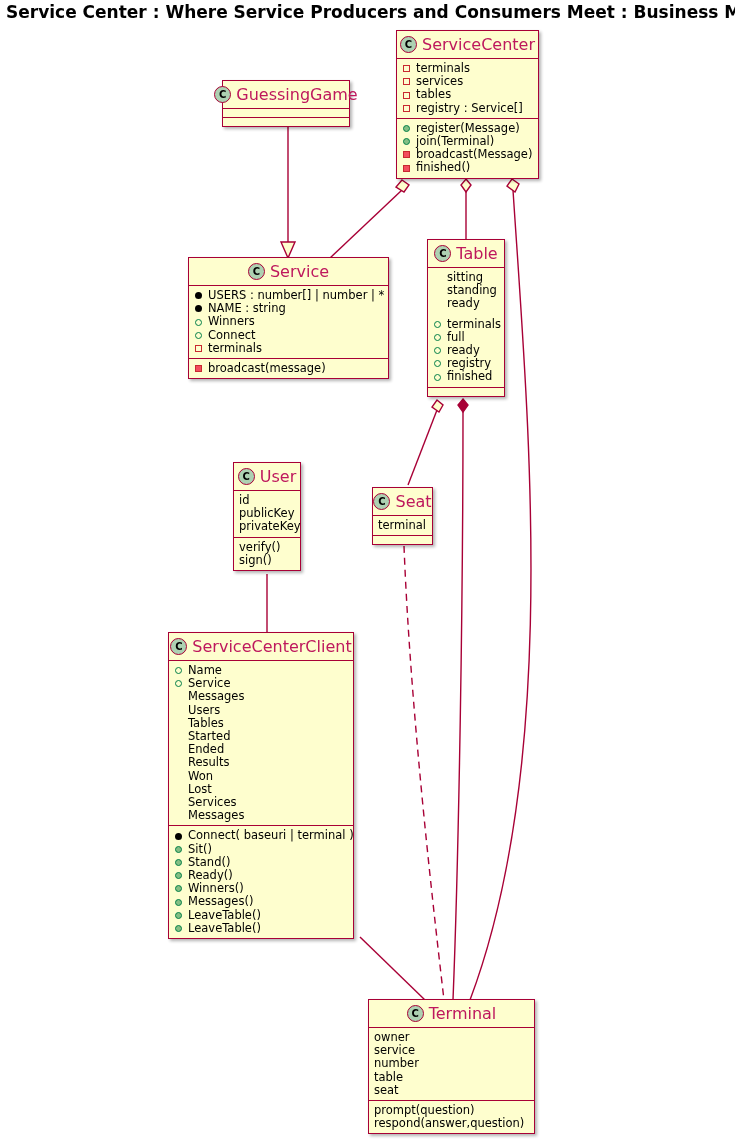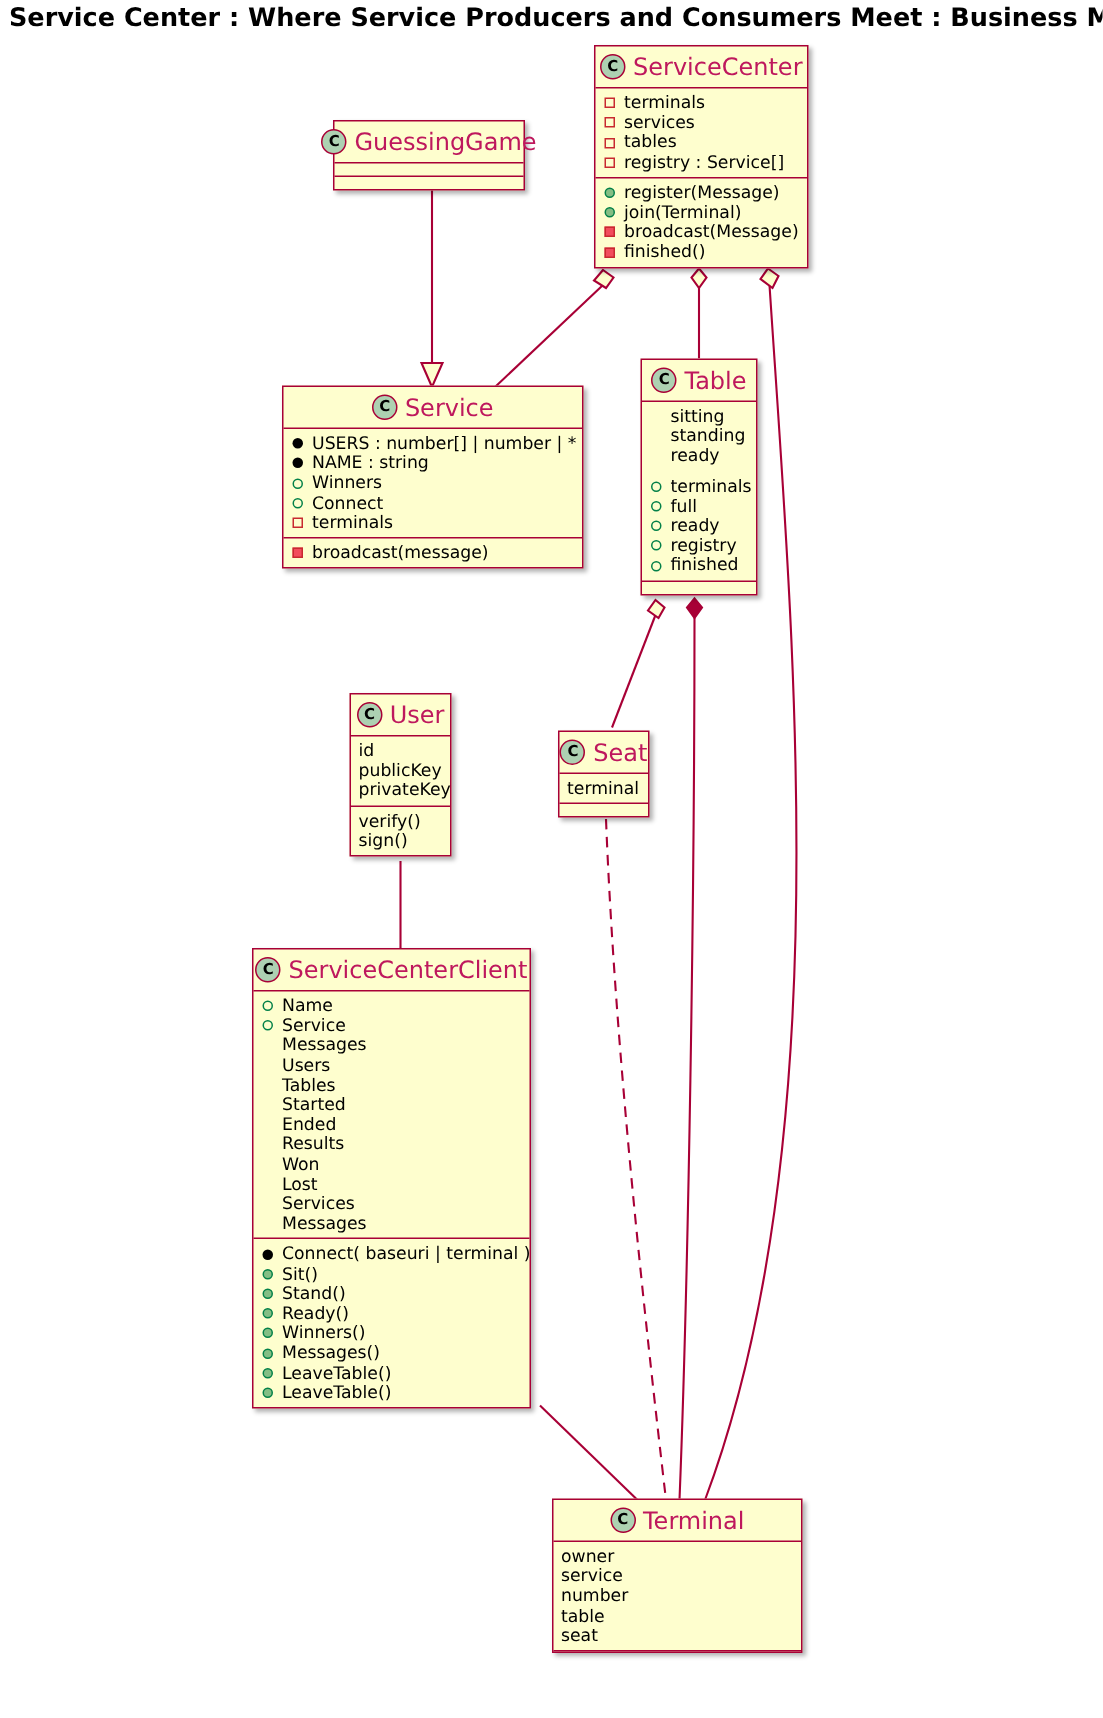--- a/index.html
+++ b/index.html
@@ -369,13 +369,21 @@
         <span class="txt">number</span>
       </div>
     <div class="mrow">
         <span class="txt">table</span>
       </div>
     <div class="mrow">
         <span class="txt">seat</span>
       </div>
   </div>
   <div class="sep"></div>
+  <div class="sect">
+    <div class="mrow">
+        <span class="txt">prompt(question)</span>
+      </div>
+    <div class="mrow">
+        <span class="txt">respond(answer,question)</span>
+      </div>
+  </div>
 </div>
 
 </body></html>

